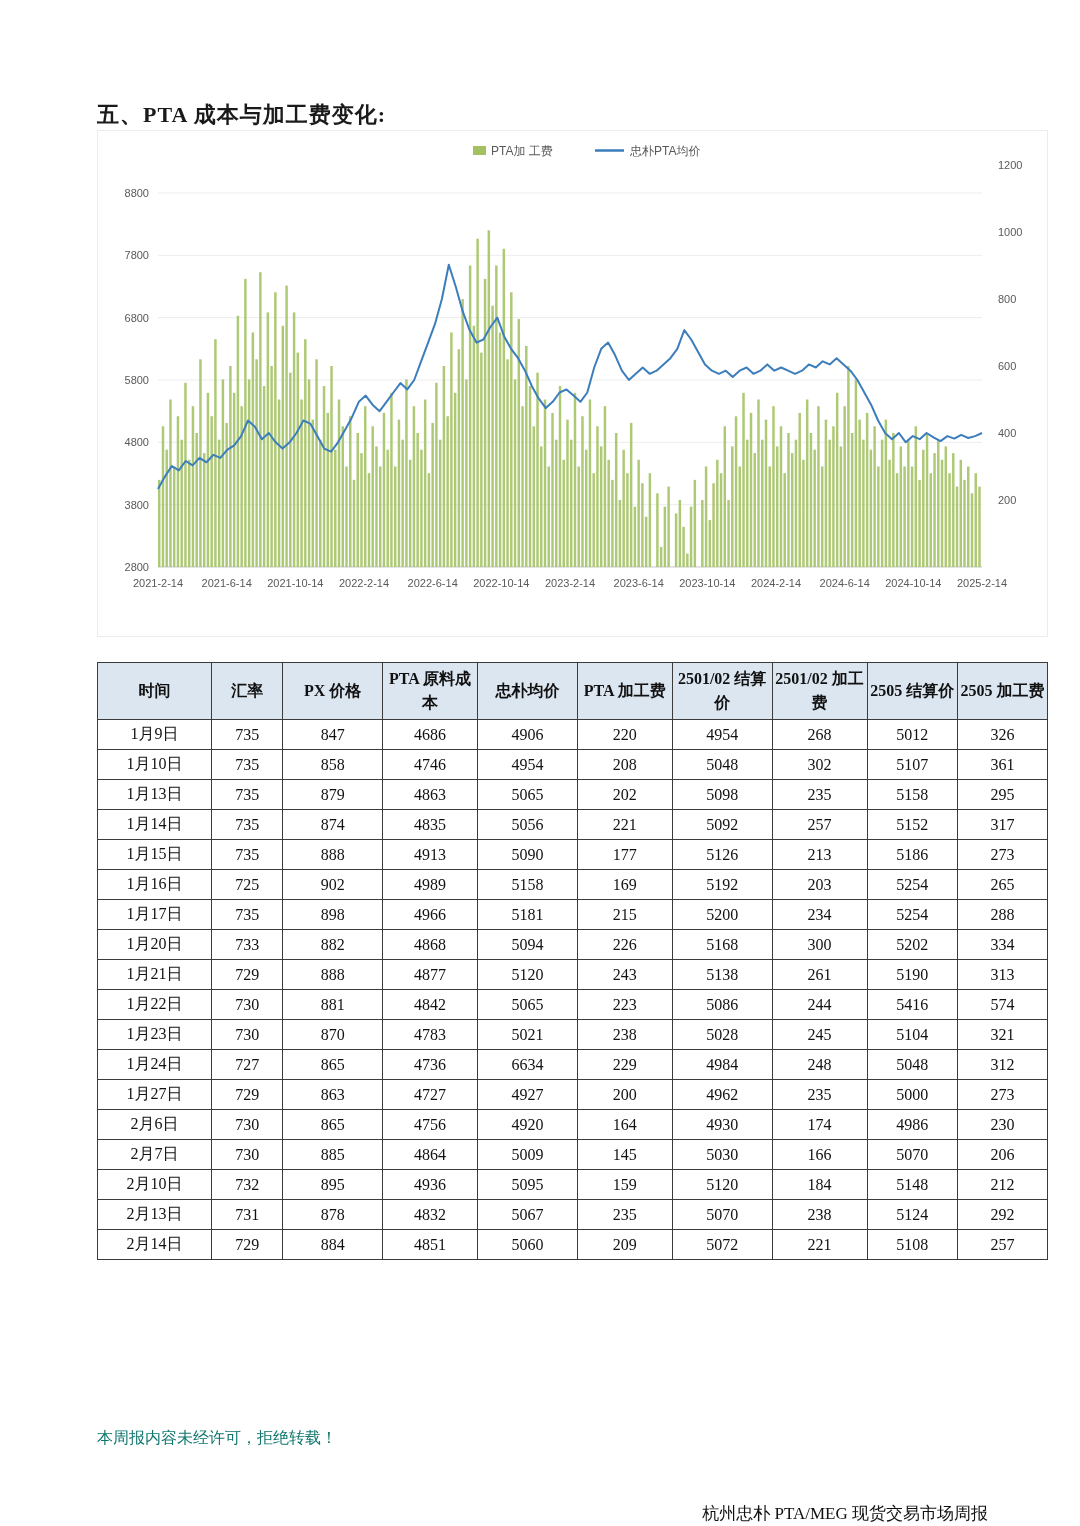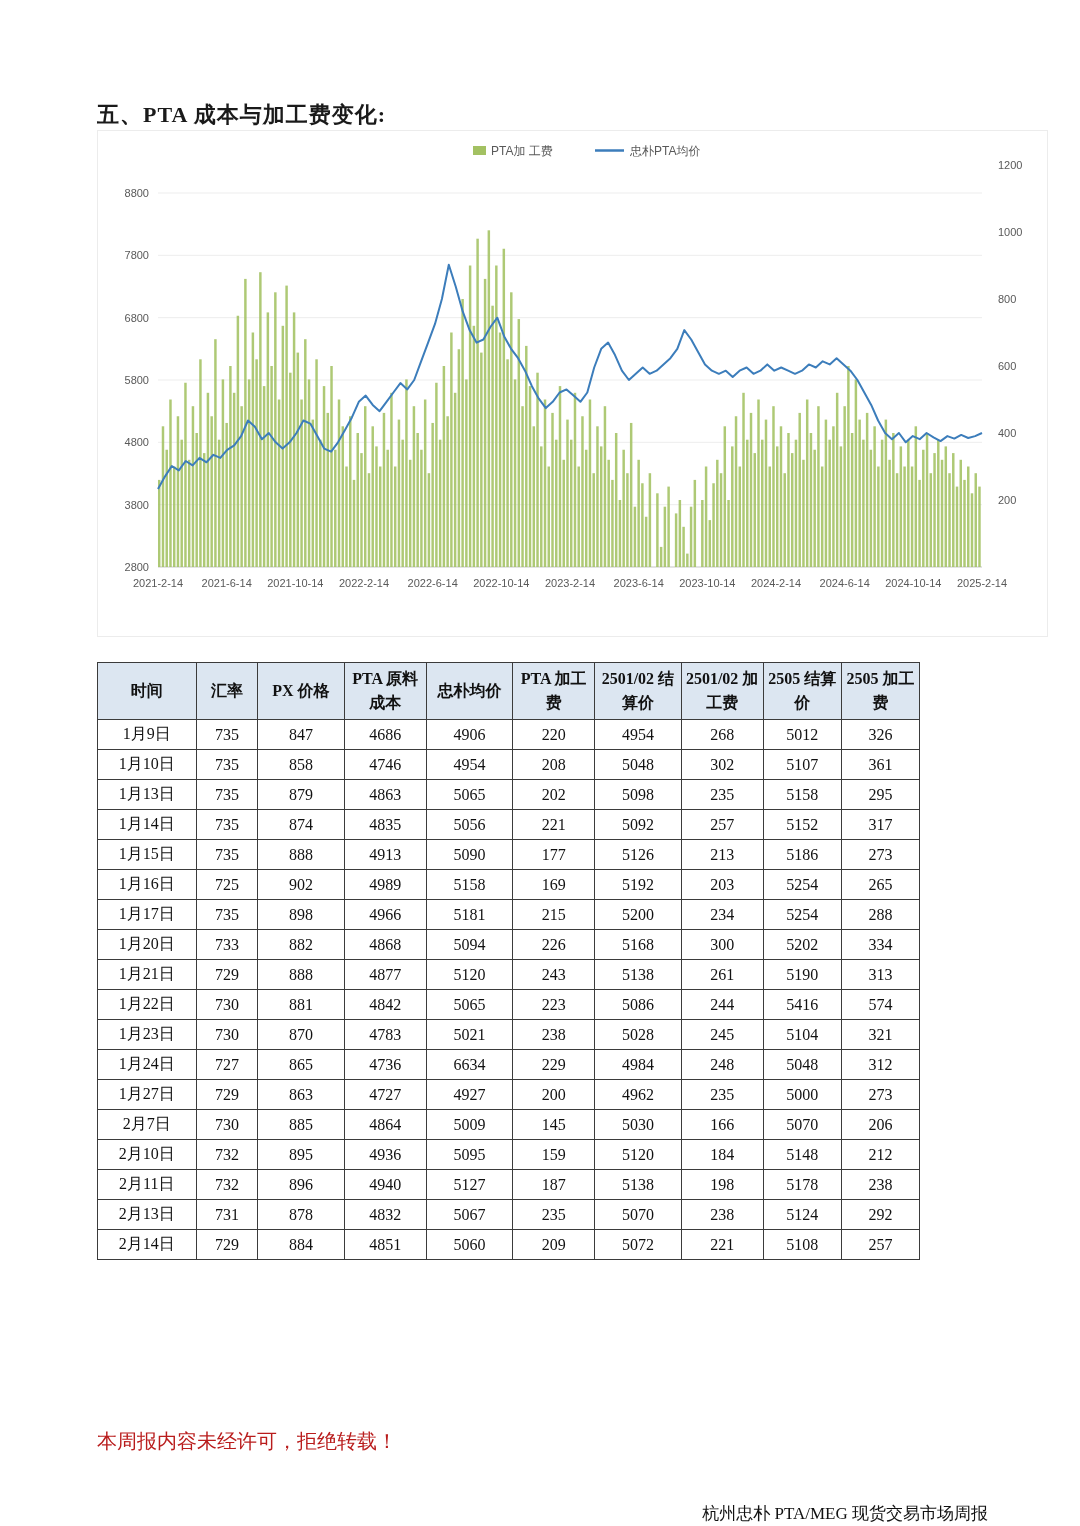--- a/index.html
+++ b/index.html
@@ -3,27 +3,27 @@
 <meta charset="utf-8">
 <style>
   html,body{margin:0;padding:0;background:#e9e9e9;}
   .page{position:relative;width:1080px;height:1526px;margin:0 auto;background:#ffffff;
         font-family:"Liberation Serif","DejaVu Serif",serif;color:#1a1a1a;overflow:hidden;}
   .page-title{position:absolute;left:97px;top:80px;font-size:22px;font-weight:bold;letter-spacing:1px;margin-top:20px;}
   .chart-card{position:absolute;left:97px;top:130px;width:951px;height:507px;background:#fff;
               border:1px solid #ececec;box-sizing:border-box;}
   .chart-card svg{display:block;}
   .chart-card text{font-family:"Liberation Sans","DejaVu Sans",sans-serif;}
-  table.data-table{position:absolute;left:97px;top:662px;width:823px;border-collapse:collapse;
+  table.data-table{position:absolute;left:97px;top:662px;width:951px;border-collapse:collapse;
                    table-layout:fixed;font-size:16px;}
   table.data-table th, table.data-table td{border:1px solid #3b3b3b;text-align:center;
                    padding:3px 2px;color:#111;}
   table.data-table th{background:#dce6f1;font-weight:bold;height:50px;line-height:1.5;}
   table.data-table td{height:23px;}
-  .footer-left{position:absolute;left:97px;top:1428px;font-size:20px;color:#b91c1c;}
+  .footer-left{position:absolute;left:97px;top:1428px;font-size:16px;color:#0f766e;}
   .footer-right{position:absolute;right:92px;top:1470px;text-align:center;color:#111;line-height:1.85;}
   .footer-right .l1{font-size:17px;margin-top:28px;}
   .footer-right .l2{font-size:16px;}
 </style>
 </head>
 <body>
 
 <div class="page">
 
   <div class="page-title">五、PTA 成本与加工费变化:</div>
@@ -479,20 +479,32 @@
           <td>863</td>
           <td>4727</td>
           <td>4927</td>
           <td>200</td>
           <td>4962</td>
           <td>235</td>
           <td>5000</td>
           <td>273</td>
         </tr>
         <tr>
+          <td>2月6日</td>
+          <td>730</td>
+          <td>865</td>
+          <td>4756</td>
+          <td>4920</td>
+          <td>164</td>
+          <td>4930</td>
+          <td>174</td>
+          <td>4986</td>
+          <td>230</td>
+        </tr>
+        <tr>
           <td>2月7日</td>
           <td>730</td>
           <td>885</td>
           <td>4864</td>
           <td>5009</td>
           <td>145</td>
           <td>5030</td>
           <td>166</td>
           <td>5070</td>
           <td>206</td>
@@ -503,32 +515,20 @@
           <td>895</td>
           <td>4936</td>
           <td>5095</td>
           <td>159</td>
           <td>5120</td>
           <td>184</td>
           <td>5148</td>
           <td>212</td>
         </tr>
         <tr>
-          <td>2月11日</td>
-          <td>732</td>
-          <td>896</td>
-          <td>4940</td>
-          <td>5127</td>
-          <td>187</td>
-          <td>5138</td>
-          <td>198</td>
-          <td>5178</td>
-          <td>238</td>
-        </tr>
-        <tr>
           <td>2月13日</td>
           <td>731</td>
           <td>878</td>
           <td>4832</td>
           <td>5067</td>
           <td>235</td>
           <td>5070</td>
           <td>238</td>
           <td>5124</td>
           <td>292</td>

